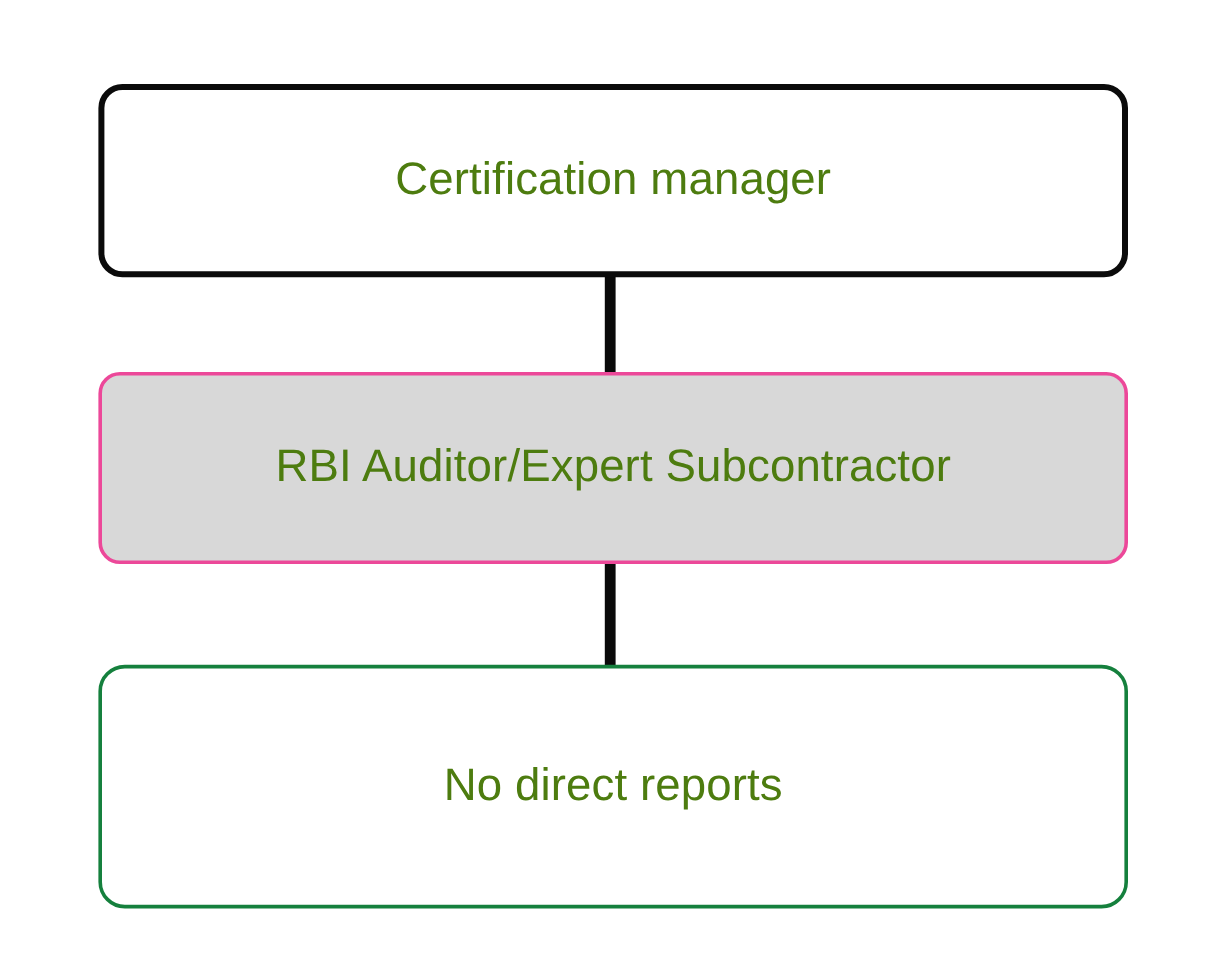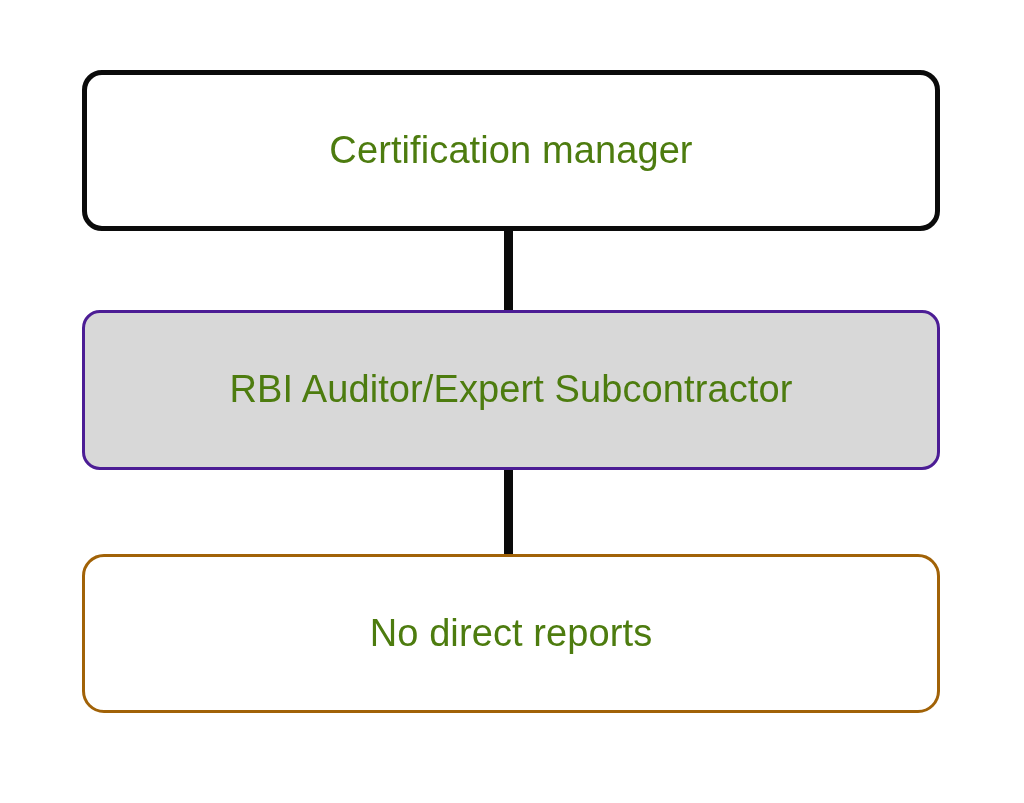--- a/index.html
+++ b/index.html
@@ -65,30 +65,30 @@
     top: 70px;
     height: 161px;
     border: 5px solid #0b0b0b;
     border-radius: 20px;
   }
 
   
   .node-current {
     top: 310px;
     height: 160px;
-    border: 3px solid #4c1d95;
+    border: 3px solid #ec4899;
     border-radius: 18px;
     background: #d8d8d8;
   }
 
   
   .node-reports {
     top: 554px;
-    height: 159px;
-    border: 3px solid #a16207;
+    height: 203px;
+    border: 3px solid #15803d;
     border-radius: 22px;
     align-items: center;
   }
 </style>
 </head>
 <body>
 
 <div id="chart-canvas">
 
   <div class="connector connector-top"></div>

